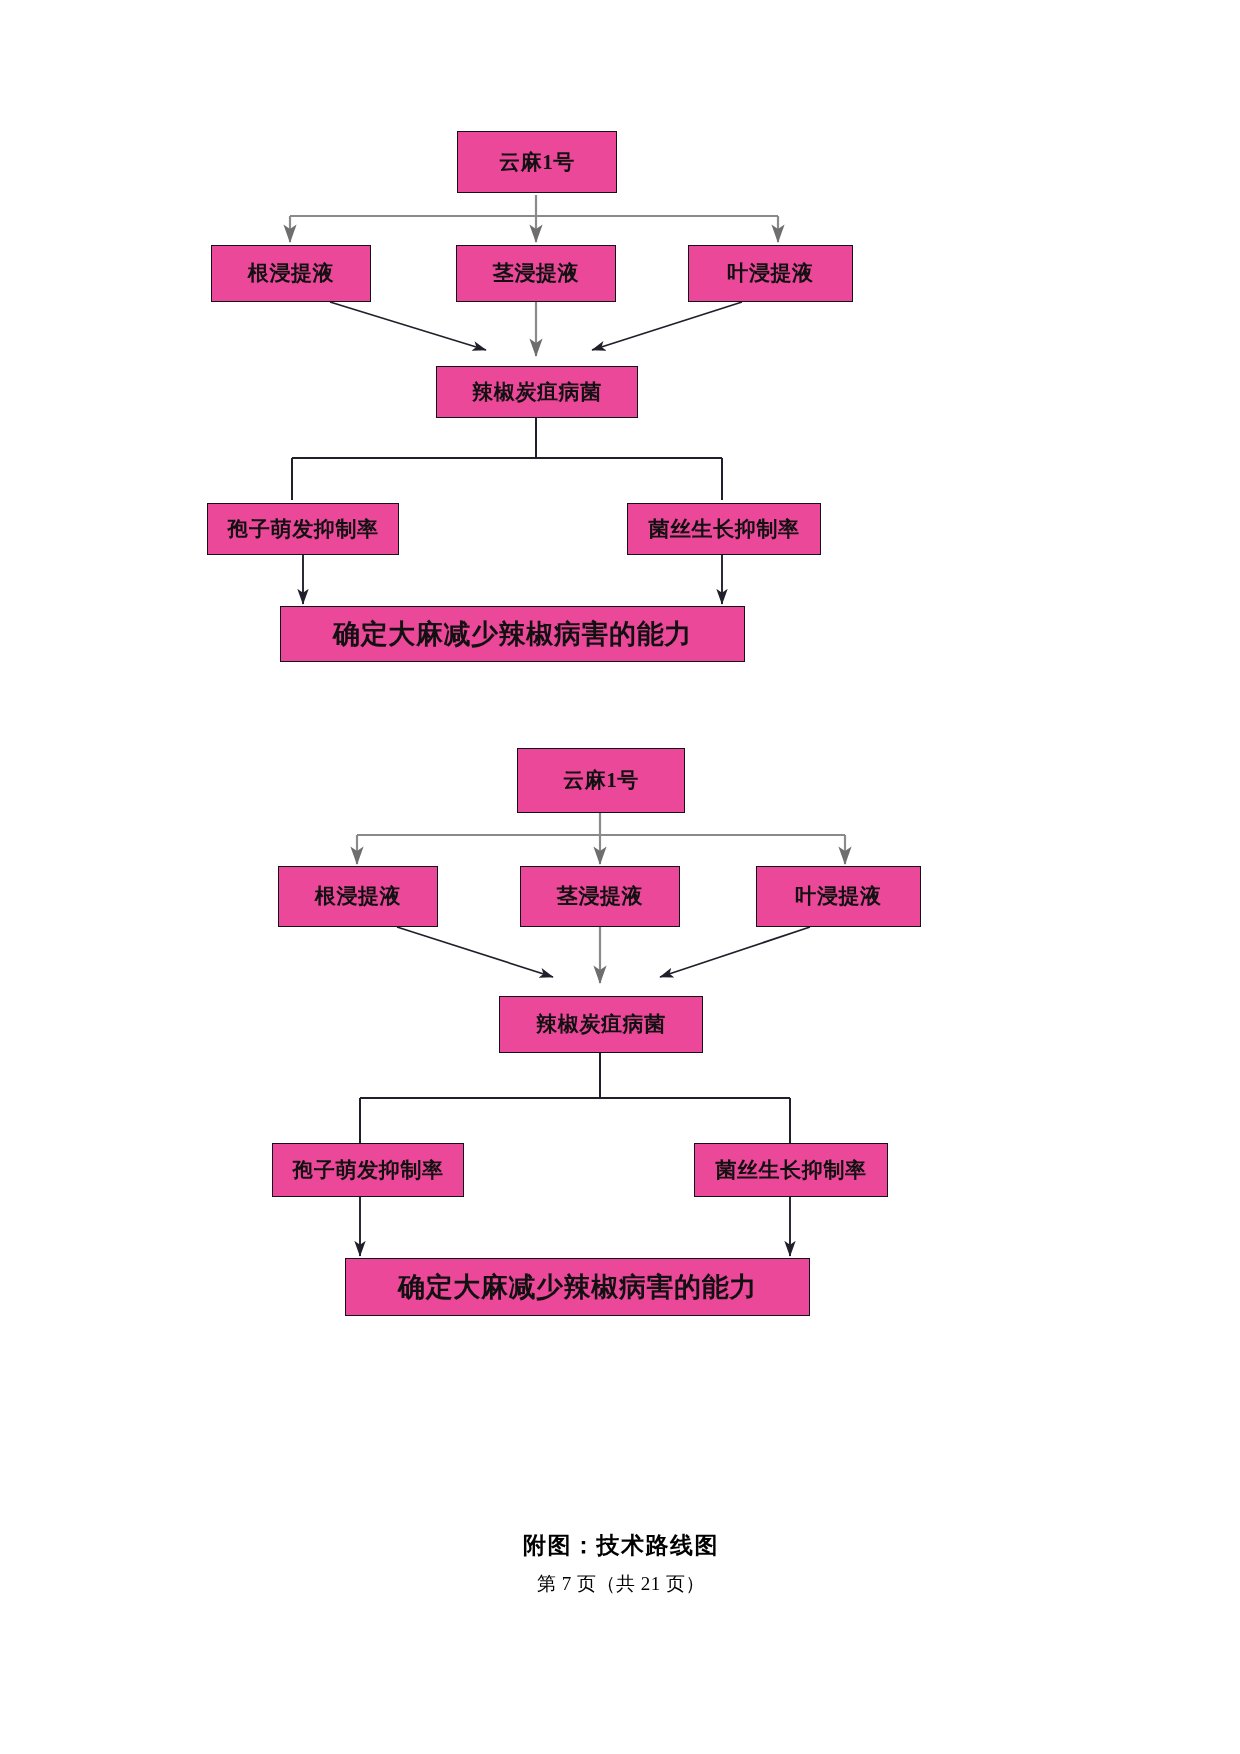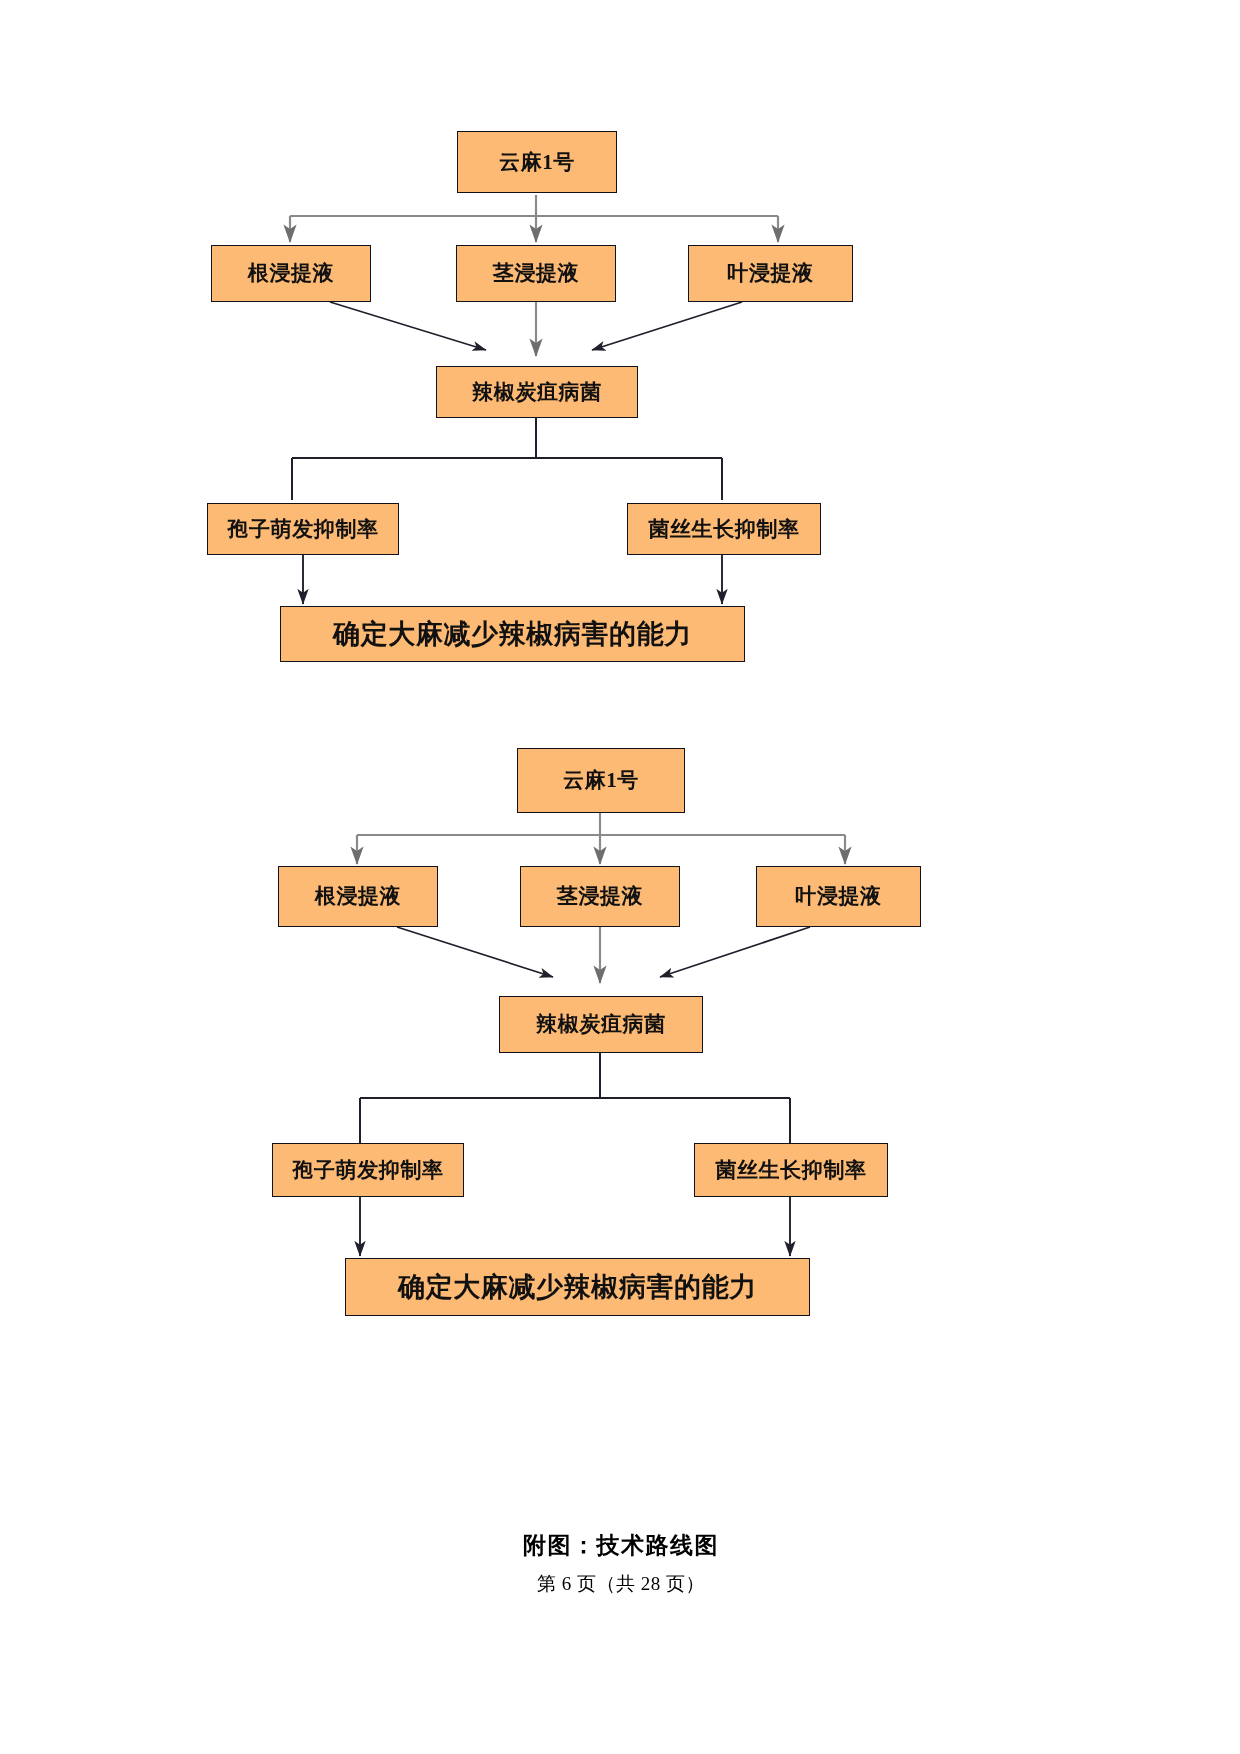--- a/index.html
+++ b/index.html
@@ -28,21 +28,21 @@
     width: 1240px;
     height: 1754px;
     overflow: visible;
   }
 
   
   .node {
     position: absolute;
     box-sizing: border-box;
     border: 1.6px solid #12121c;
-    background: #fdba74;
+    background: #ec4899;
     display: flex;
     align-items: center;
     justify-content: center;
     text-align: left;
   }
   .node-label {
     font-family: "Liberation Serif", "DejaVu Serif", serif;
     font-weight: bold;
     font-size: 21px;
     letter-spacing: 0.6px;
@@ -204,16 +204,16 @@
       <span class="node-label">菌丝生长抑制率</span>
     </div>
 
     <div class="node wide" style="left:345px; top:1258px; width:465px; height:58px;">
       <span class="node-label">确定大麻减少辣椒病害的能力</span>
     </div>
   </div>
 
   <div class="caption-block" style="top:1530px;">
     <div class="caption-title">附图：技术路线图</div>
-    <div class="caption-page">第 6 页（共 28 页）</div>
+    <div class="caption-page">第 7 页（共 21 页）</div>
   </div>
 
 </div>
 
 </body></html>

